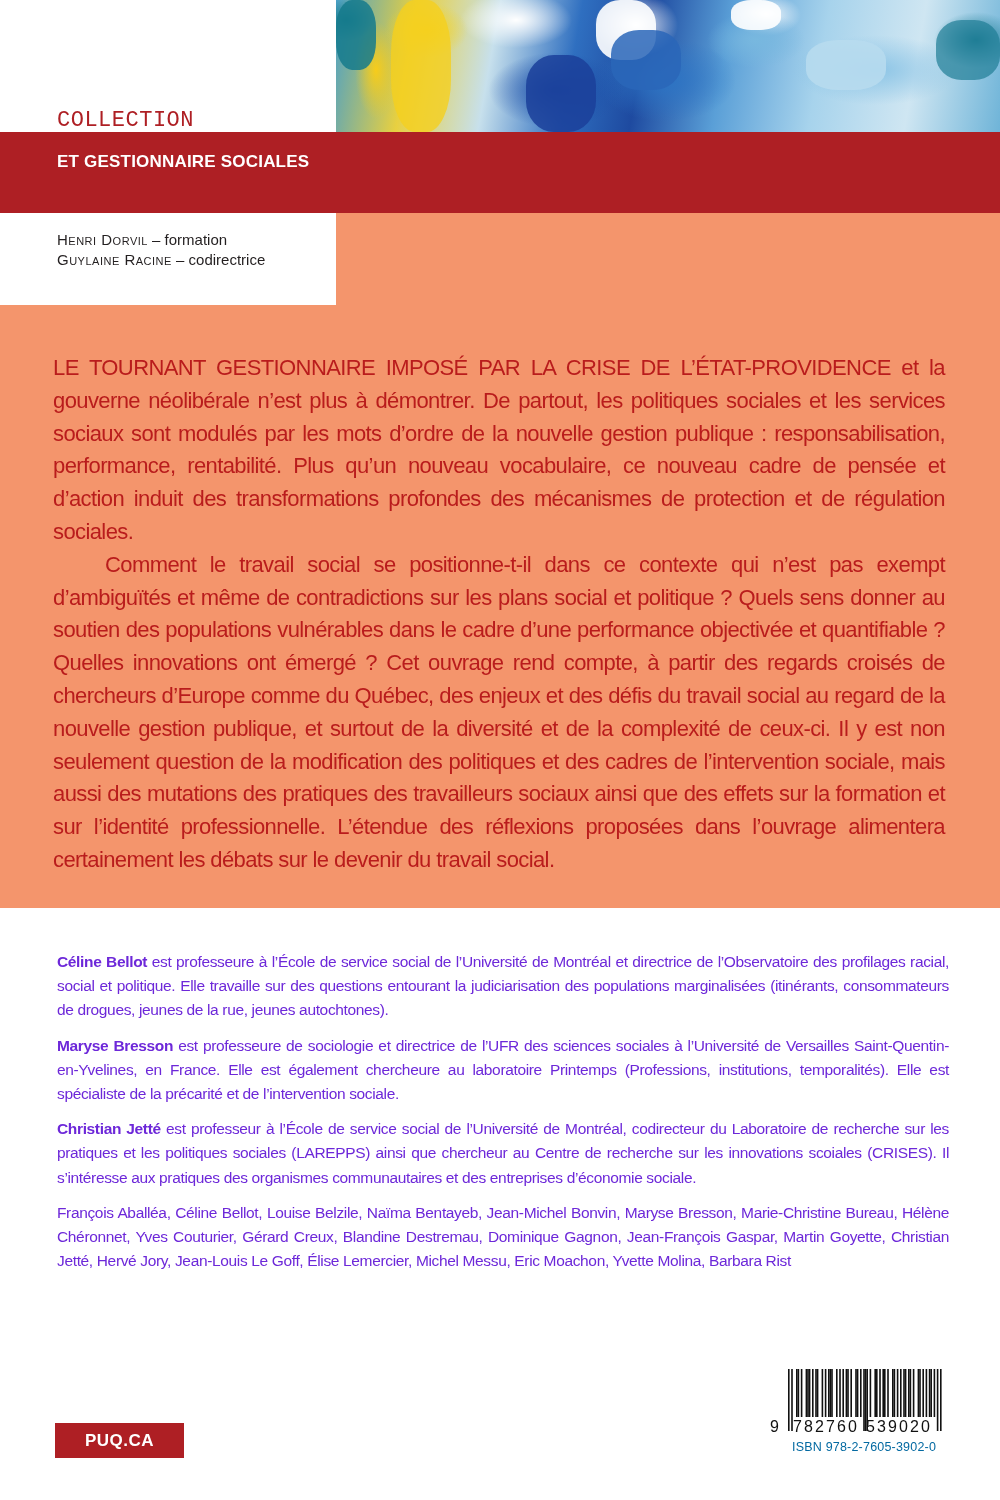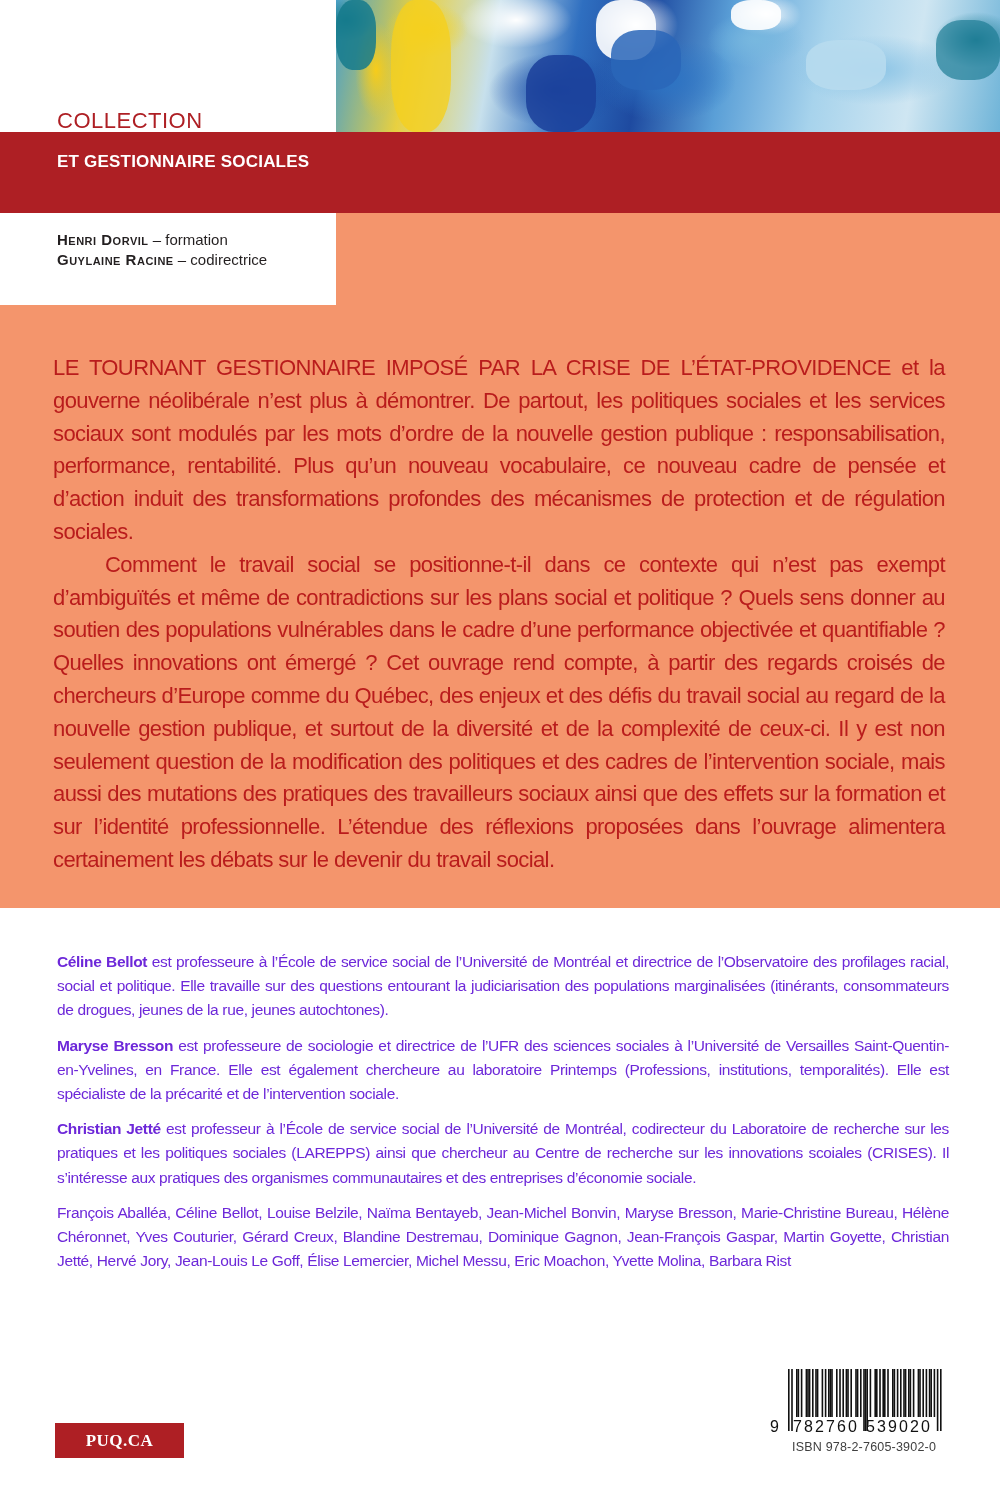--- a/index.html
+++ b/index.html
@@ -23,35 +23,35 @@
       radial-gradient(ellipse 50px 30px at 430px 15px, #ffffff 0%, rgba(255,255,255,0) 70%),
       radial-gradient(ellipse 120px 50px at 540px 70px, #8dc5e6 0%, rgba(141,197,230,0) 70%),
       radial-gradient(ellipse 60px 40px at 640px 40px, #1f7e96 0%, rgba(31,126,150,0) 70%),
       radial-gradient(ellipse 40px 30px at 10px 20px, #177d8e 0%, rgba(23,125,142,0) 70%),
       linear-gradient(100deg, #4aa0c8 0%, #e8d040 12%, #c7e0ec 24%, #2f6fc0 36%, #1e4aa0 46%, #5a9fd7 58%, #a7d3ec 72%, #cfe6f2 86%, #6fb4d8 100%);
   }
   .painting .stroke { position: absolute; border-radius: 40%; opacity: 0.85; }
   .collection-label {
     position: absolute; left: 57px; top: 108px;
     font-size: 22px; letter-spacing: 0.5px; color: #ae1f24;
-    font-family: Liberation Sans, sans-serif;
+    font-family: Liberation Mono, monospace;
   }
   .red-band {
     position: absolute; left: 0; top: 132px; width: 1000px; height: 81px;
     background: #ae1f24;
   }
   .series-title {
     position: absolute; left: 57px; top: 150px; color: #ffffff;
     font-weight: bold; font-size: 17px; line-height: 24px; letter-spacing: 0.2px;
   }
   .directors {
     position: absolute; left: 57px; top: 230px; font-size: 15px; line-height: 20px;
     color: #231f20;
   }
-  .directors .name { font-weight: bold; font-variant: small-caps; letter-spacing: 0.5px; }
+  .directors .name { font-weight: normal; font-variant: small-caps; letter-spacing: 0.5px; }
   .salmon {
     position: absolute; left: 0; top: 213px; width: 1000px; height: 695px;
     background: #f4956c;
   }
   .white-box {
     position: absolute; left: 0; top: 213px; width: 336px; height: 92px;
     background: #ffffff;
   }
   .summary {
     position: absolute; left: 53px; top: 352px; width: 892px;
@@ -66,27 +66,27 @@
     font-size: 15.5px; line-height: 24.2px; color: #6d28d9;
     letter-spacing: -0.35px; text-align: justify;
   }
   .bios p { margin: 0 0 11px 0; }
   .bios b { font-weight: bold; }
   .collab-title { font-weight: bold; margin: 0; }
   .collab-list { margin: 0; }
   .puq-badge {
     position: absolute; left: 55px; top: 1423px; width: 129px; height: 35px;
     background: #ae1f24; color: #ffffff; font-weight: bold; font-size: 17px;
-    display: flex; align-items: center; justify-content: center; letter-spacing: 0.5px; font-family: Liberation Serif, serif;
+    display: flex; align-items: center; justify-content: center; letter-spacing: 0.5px;
   }
   .barcode {
     position: absolute; left: 768px; top: 1369px; width: 180px; height: 70px;
   }
   .isbn {
-    position: absolute; left: 792px; top: 1440px; font-size: 12.5px; color: #404040;
+    position: absolute; left: 792px; top: 1440px; font-size: 12.5px; color: #0369a1;
     letter-spacing: 0.2px;
   }
 </style>
 </head>
 <body>
 
 <div class="painting">
   <div class="stroke" style="left:0;top:0;width:40px;height:70px;background:#157a8c;"></div>
   <div class="stroke" style="left:55px;top:0;width:60px;height:132px;background:#f5cf1e;opacity:0.8;"></div>
   <div class="stroke" style="left:190px;top:55px;width:70px;height:77px;background:#1b3f9a;"></div>

